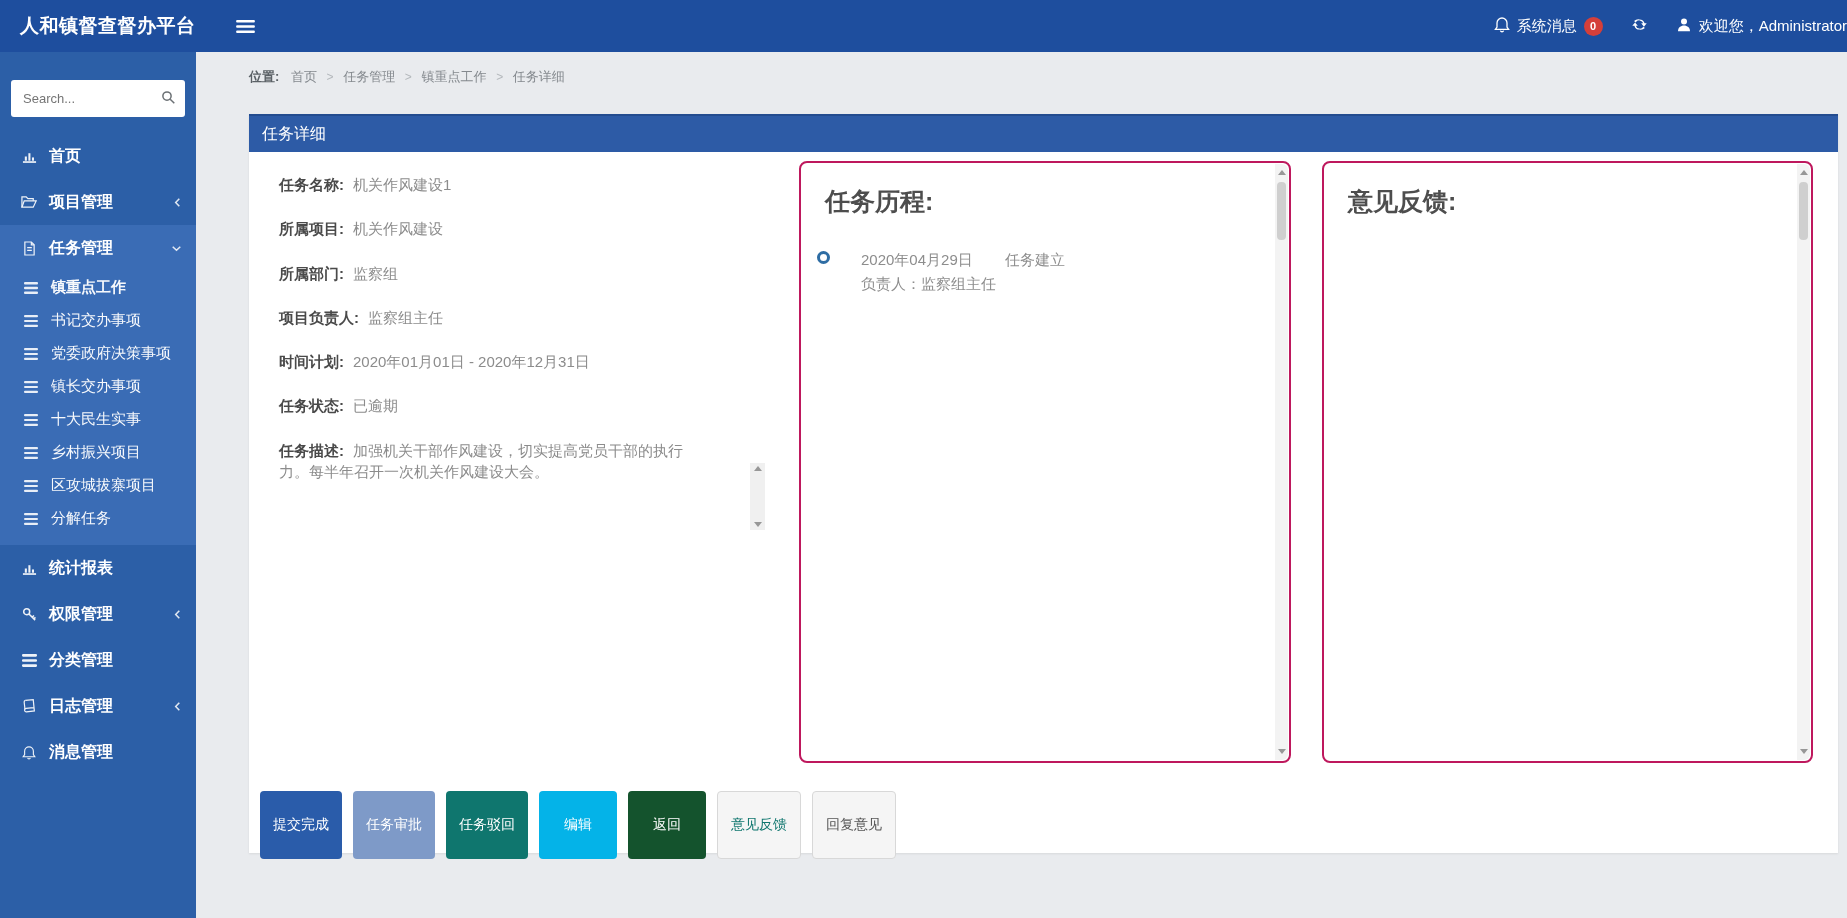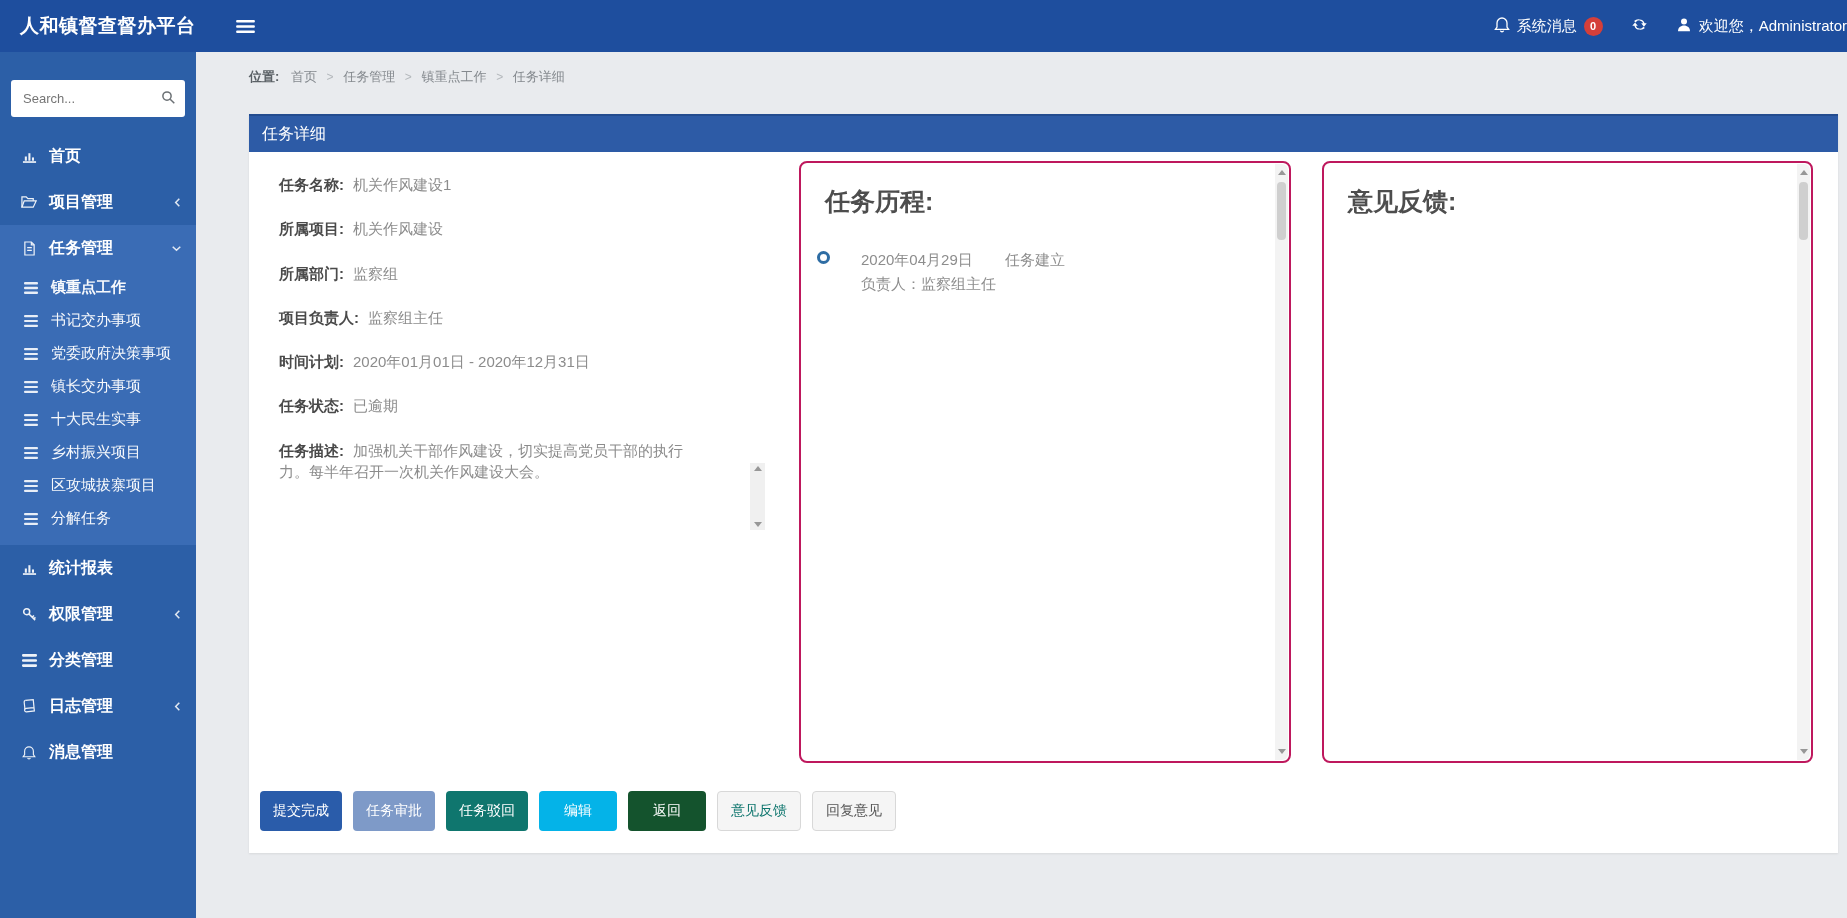--- a/index.html
+++ b/index.html
@@ -80,21 +80,21 @@
   .panel-sb .tri-down { position:absolute; bottom:6px; left:2.5px; }
   .panel-sb .thumb { position:absolute; top:18px; left:2px; width:9px; height:58px;
     background:#cfcfcf; border-radius:4px; }
   .tri-up { width:0; height:0; border-left:4px solid transparent;
     border-right:4px solid transparent; border-bottom:5px solid #979797; }
   .tri-down { width:0; height:0; border-left:4px solid transparent;
     border-right:4px solid transparent; border-top:5px solid #979797; }
 
   
   .actions { position:absolute; left:11px; top:639px; display:flex; gap:11px; }
-  .btn { border:none; border-radius:4px; padding:10px 13px; font-size:14px;
+  .btn { border:none; border-radius:4px; padding:24px 13px; font-size:14px;
     cursor:pointer; font-family:"Liberation Sans","DejaVu Sans",sans-serif; white-space:nowrap; }
   .btn.wide { padding:8px 25px; }
 </style>
 </head>
 <body>
 
 <header class="navbar">
   <div class="brand">人和镇督查督办平台</div>
   <div class="burger">
     <svg width="19" height="15" viewBox="0 0 20 16" fill="#fff">

